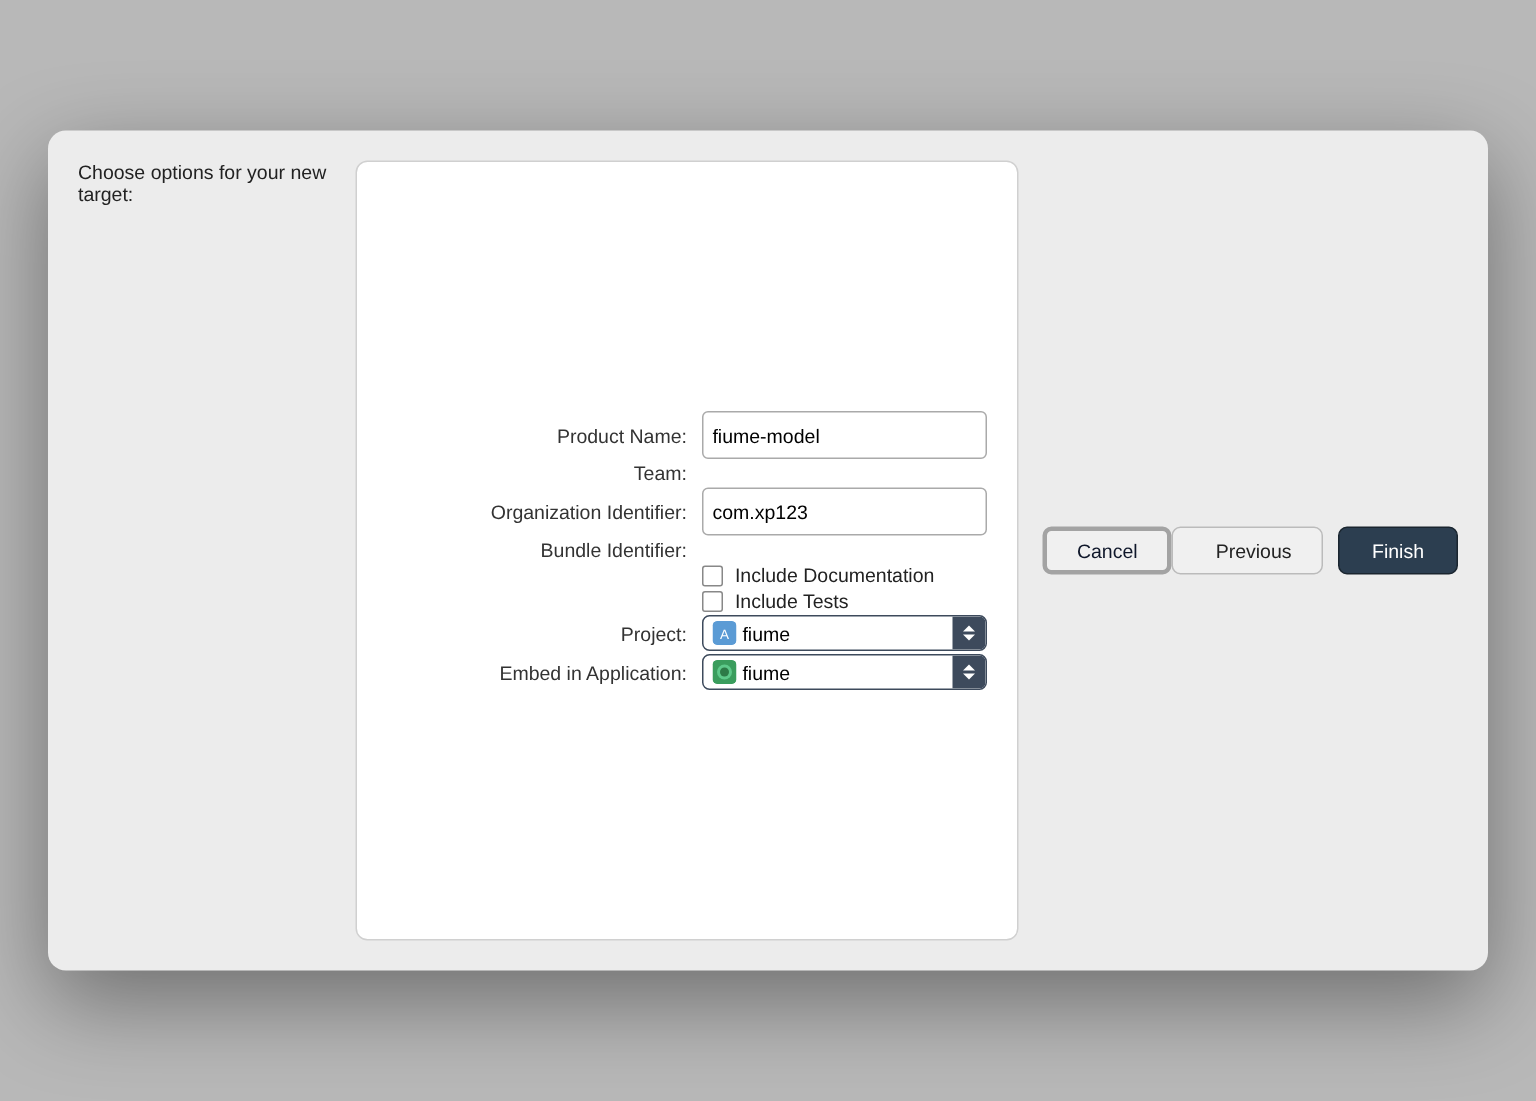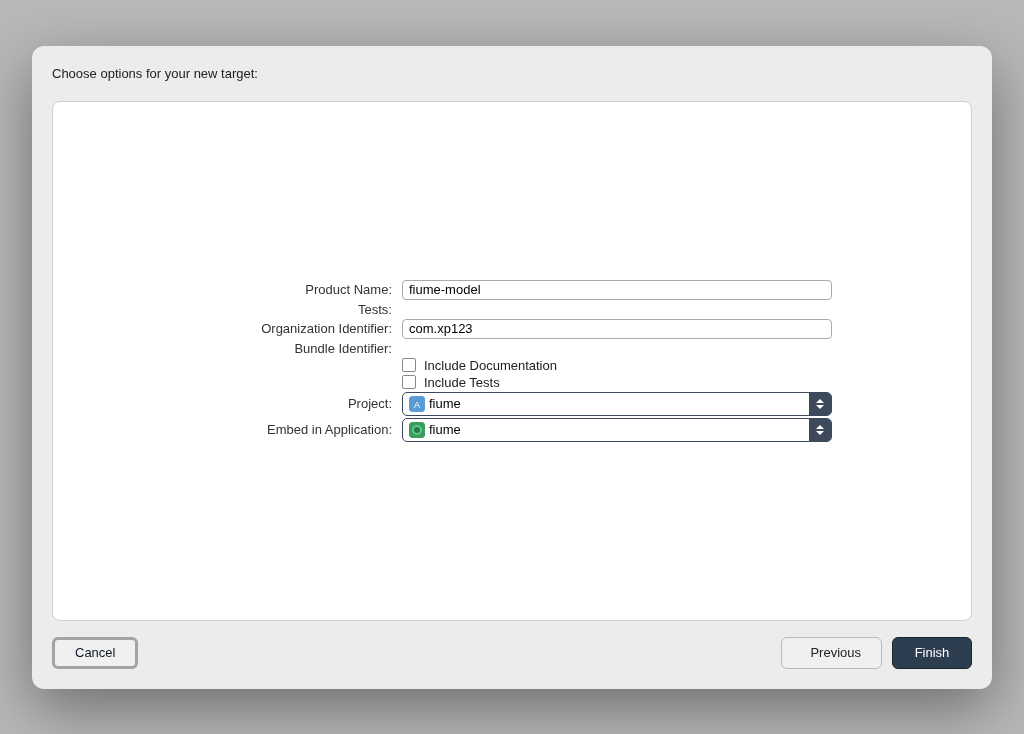--- a/index.html
+++ b/index.html
@@ -29,21 +29,21 @@
     }
 
     .dialog {
       position: relative;
       width: 960px;
       background: #ececec;
       border-radius: 12px;
       box-shadow: 0 20px 60px rgba(0,0,0,0.4);
       padding: 20px;
       display: flex;
-      flex-direction: column;
+      flex-direction: row;
       gap: 16px;
     }
 
     .dialog-title {
       font-size: 13px;
       font-weight: 400;
       color: #222;
       margin-bottom: 4px;
     }
 
@@ -76,21 +76,21 @@
     .form-label {
       text-align: right;
       min-width: 200px;
       font-size: 13px;
       color: #333;
       font-weight: 400;
     }
 
     .form-input {
       flex: 1;
-      height: 20px;
+      height: 32px;
       border: 1px solid #aaa;
       border-radius: 4px;
       padding: 2px 6px;
       font-size: 13px;
       color: #000;
       background: #fff;
       outline: none;
     }
 
     .bundle-id-text {
@@ -264,21 +264,21 @@
 
   <div class="content-area">
     <div class="form-container">
 
       <div class="form-row">
         <label class="form-label">Product Name:</label>
         <input class="form-input" type="text" value="fiume-model" style="">
       </div>
 
       <div class="form-row">
-        <label class="form-label">Tests:</label>
+        <label class="form-label">Team:</label>
       </div>
 
       <div class="form-row">
         <label class="form-label">Organization Identifier:</label>
         <input class="form-input" type="text" value="com.xp123" style="">
       </div>
 
       <div class="form-row">
         <label class="form-label">Bundle Identifier:</label>
       </div>

